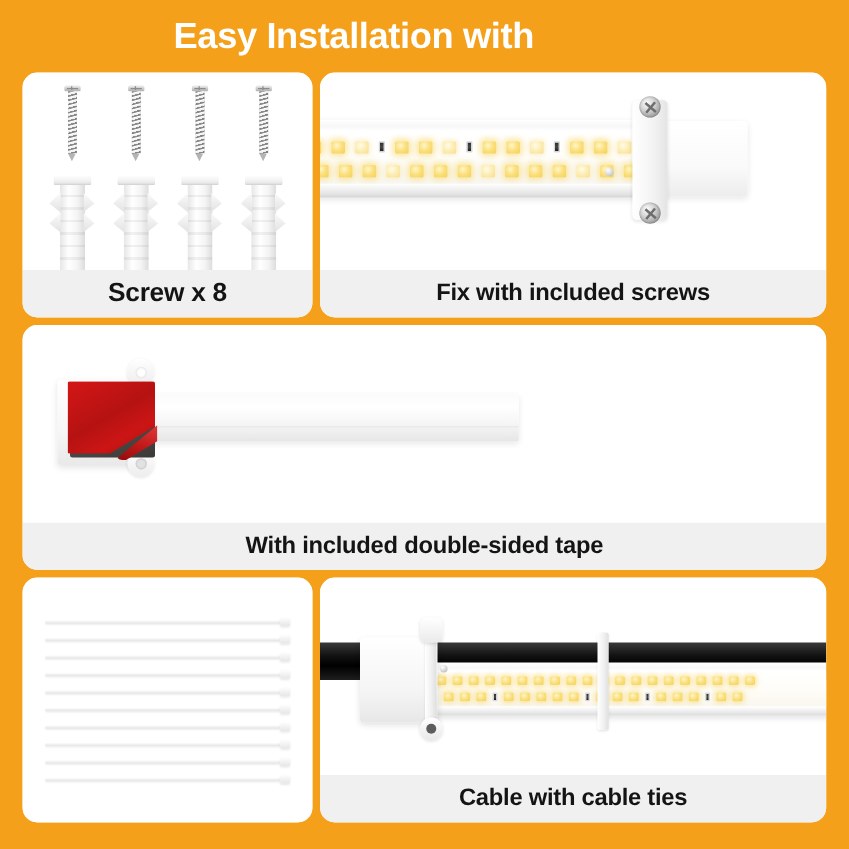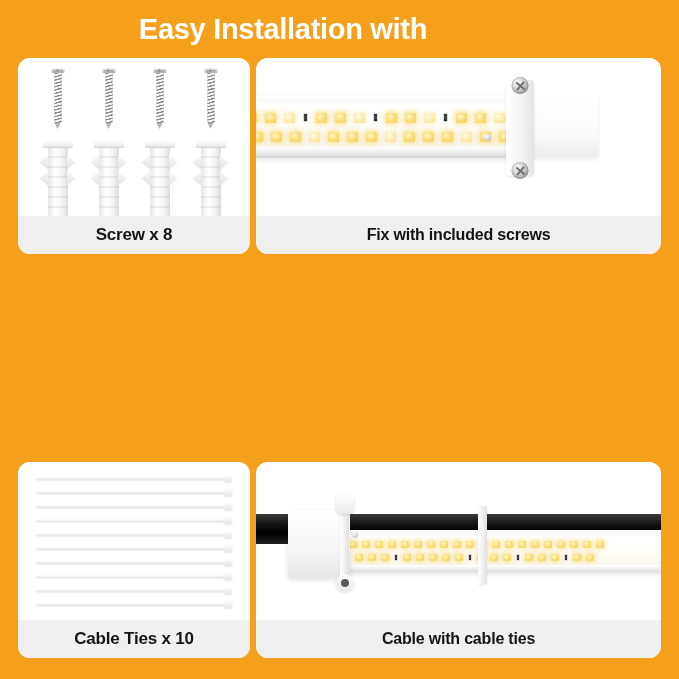--- a/index.html
+++ b/index.html
@@ -76,26 +76,26 @@
     background: #FFFFFF;
     min-height: 0;
   }
   .card-label {
     flex: 0 0 38px;
     background: #F0F0F0;
     display: flex;
     align-items: center;
     justify-content: center;
     color: #141414;
-    font-size: 17px;
+    font-size: 21px;
     font-weight: bold;
     letter-spacing: -0.2px;
     white-space: nowrap;
   }
-  .card.right .card-label { font-size: 16px; }
+  .card.right .card-label { font-size: 19px; }
 
   
   .screw-set {
     position: absolute;
     left: 0; top: 0; right: 0; bottom: 0;
     display: flex;
     align-items: flex-start;
     justify-content: center;
     gap: 21px;
     padding-top: 10px;
@@ -584,20 +584,34 @@
           </div>
         </div>
         <div class="card-label">Fix with included screws</div>
       </div>
 
     </div>
 
     <div class="row">
 
 
+      <div class="card right">
+        <div class="card-figure">
+          <div class="tape-scene">
+            <div class="bar-back"></div>
+            <div class="mount-block"></div>
+            <div class="mount-ring top"></div>
+            <div class="mount-ring bottom"></div>
+            <div class="tape-peel-base"></div>
+            <div class="tape-peel-red"></div>
+            <div class="tape-peel-curl"></div>
+          </div>
+        </div>
+        <div class="card-label">With included double-sided tape</div>
+      </div>
 
     </div>
 
     <div class="row">
 
       <div class="card left">
         <div class="card-figure">
           <div class="ties-set">
             <div class="tie">
               <span class="tie-strap"></span>
@@ -634,21 +648,20 @@
             <div class="tie">
               <span class="tie-strap"></span>
               <span class="tie-head"></span>
             </div>
             <div class="tie">
               <span class="tie-strap"></span>
               <span class="tie-head"></span>
             </div>
           </div>
         </div>
-        <div class="card-label">Cable Ties x 10</div>
       </div>
 
       <div class="card right">
         <div class="card-figure">
           <div class="tie-scene">
 
             <div class="pipe"></div>
 
             <div class="led-bar-2">
               <div class="led-lens-2">

